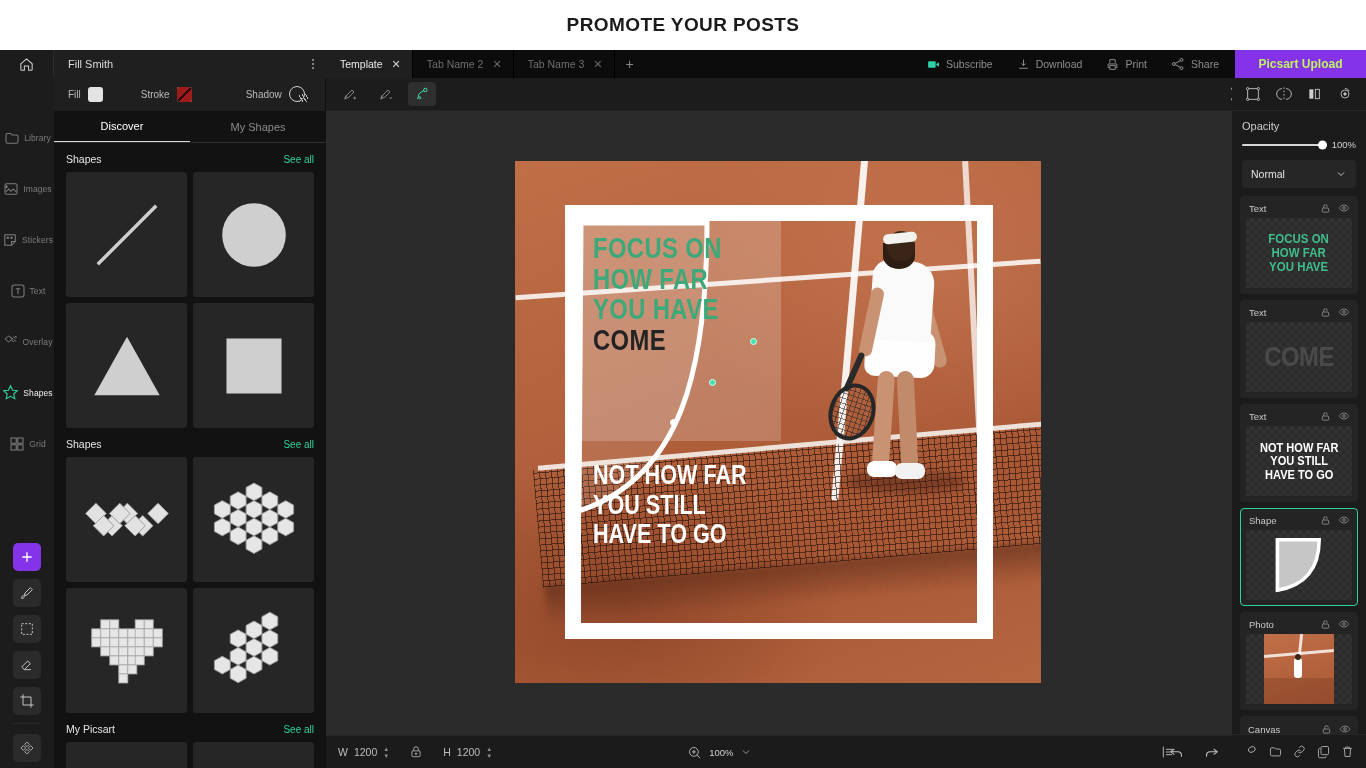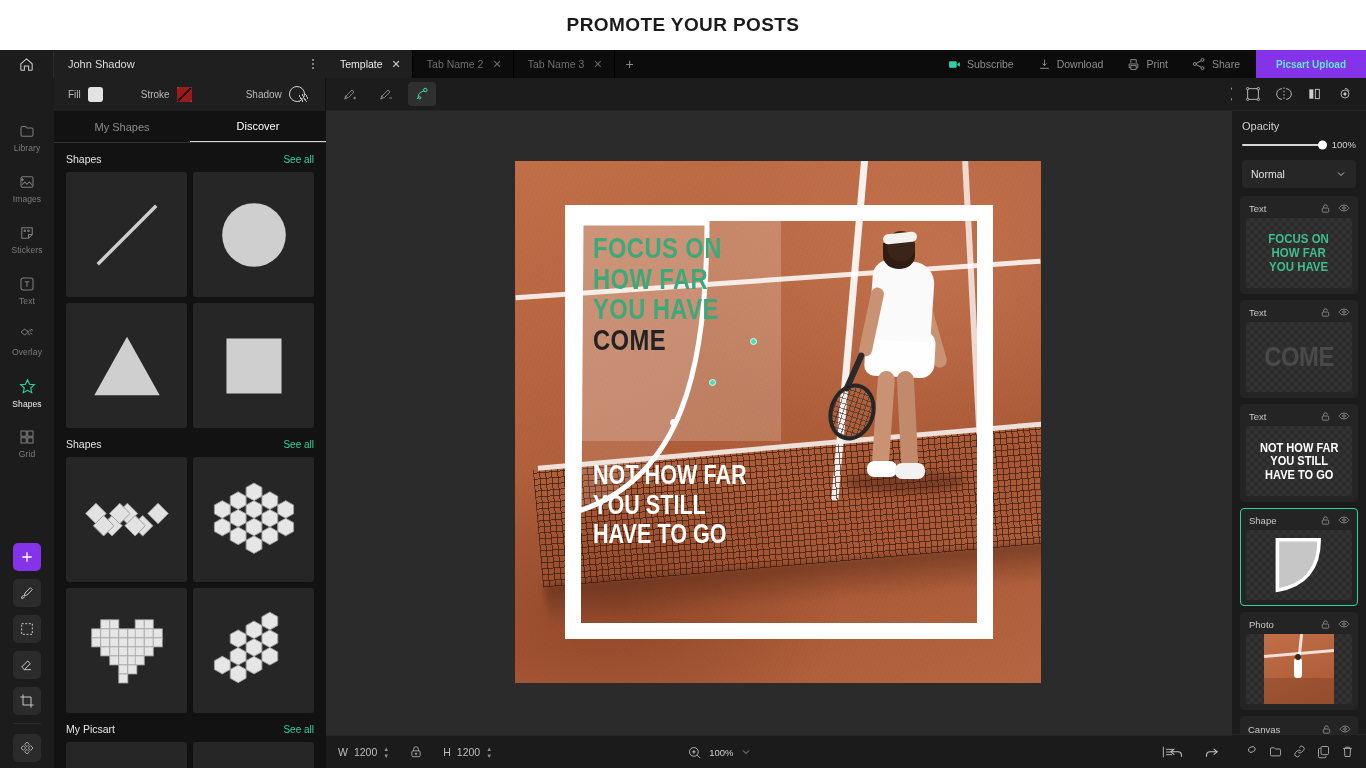--- a/index.html
+++ b/index.html
@@ -54,23 +54,23 @@
     display: flex; align-items: center; justify-content: center; width: 30px;
     color: #8a8a8a; font-size: 14px; background: #0c0c0c;
   }
   .tb-spacer { flex: 1; background: #0c0c0c; }
   .tb-actions { display: flex; align-items: center; gap: 0; background: #0c0c0c; padding-right: 4px; }
   .tb-act {
     display: flex; align-items: center; gap: 6px; padding: 0 12px; height: 28px;
     font-size: 10.5px; color: #8d8d8d;
   }
   .tb-upload {
-    width: 110px; background: #8a2be2; background: #8433e8;
+    width: 131px; background: #8a2be2; background: #8433e8;
     display: flex; align-items: center; justify-content: center;
-    font-size: 10px; font-weight: bold; color: #5eead4;
+    font-size: 12px; font-weight: bold; color: #bef264;
   }
 
   
   .toolbar2 {
     position: absolute; left: 0; top: 78px; width: 1366px; height: 33px;
     background: #1c1c1c; display: flex; align-items: center;
     border-bottom: 1px solid #242424;
   }
   .t2-move { width: 54px; display: flex; align-items: center; justify-content: center; }
   .t2-props {
@@ -101,21 +101,21 @@
   .t2-btn.sel { background: #2f2f2f; }
   .t2-right { margin-left: auto; display: flex; align-items: center; gap: 6px; padding-right: 12px; }
 
   
   .rail {
     position: absolute; left: 0; top: 78px; width: 54px; height: 690px;
     background: #1c1c1c; display: flex; flex-direction: column; align-items: center;
     padding-top: 34px;
   }
   .rail-item {
-    width: 54px; height: 51px; display: flex; flex-direction: column;
+    width: 54px; height: 51px; display: flex; flex-direction: row;
     align-items: center; justify-content: center; gap: 3px; color: #7c7c7c;
   }
   .rail-item .lbl { font-size: 8.5px; letter-spacing: .1px; }
   .rail-item.active { color: #2fd39a; }
   .rail-item.active .lbl { color: #f0f0f0; }
   .rail-sep { flex: 1; }
   .rail-tools { display: flex; flex-direction: column; gap: 8px; padding-bottom: 8px; }
   .rail-tool {
     width: 28px; height: 28px; border-radius: 5px; background: #2b2b2b;
     display: flex; align-items: center; justify-content: center; color: #cdcdcd;
@@ -335,21 +335,21 @@
 
   <div class="topbar">
     <div class="tb-home">
       <span>
         <svg width="17" height="17" viewBox="0 0 24 24" fill="none" stroke="#cfcfcf" stroke-width="1.5">
             <path d="M4 11l8-7 8 7v8a1 1 0 01-1 1h-4v-6h-6v6H5a1 1 0 01-1-1z"></path>
           </svg>
       </span>
     </div>
     <div class="tb-user">
-      <span class="uname">John Shadow</span>
+      <span class="uname">Fill Smith</span>
       <span class="tb-dots">
           <i></i>
           <i></i>
           <i></i>
         </span>
     </div>
     <div class="tabs">
       <div class="tab active">
         <span>Template</span>
         <span class="x">✕</span>
@@ -590,22 +590,22 @@
             <path d="M12 14l3.5 3.5L12 21l-3.5-3.5z"></path>
             <path d="M6.5 8.5L10 12l-3.5 3.5L3 12z"></path>
             <path d="M17.5 8.5L21 12l-3.5 3.5L14 12z"></path>
           </svg>
       </div>
     </div>
   </div>
 
   <div class="panel">
     <div class="panel-tabs">
+      <div class="panel-tab active">Discover</div>
       <div class="panel-tab">My Shapes</div>
-      <div class="panel-tab active">Discover</div>
     </div>
 
     <div class="sect-head">
       <span class="sect-title">Shapes</span>
       <span class="sect-link">See all</span>
     </div>
     <div class="grid2">
       <div class="cell">
         <svg width="86" height="86" viewBox="0 0 100 100">
             <line x1="16" y1="84" x2="84" y2="16" stroke="#cfcfcf" stroke-width="4"></line>

